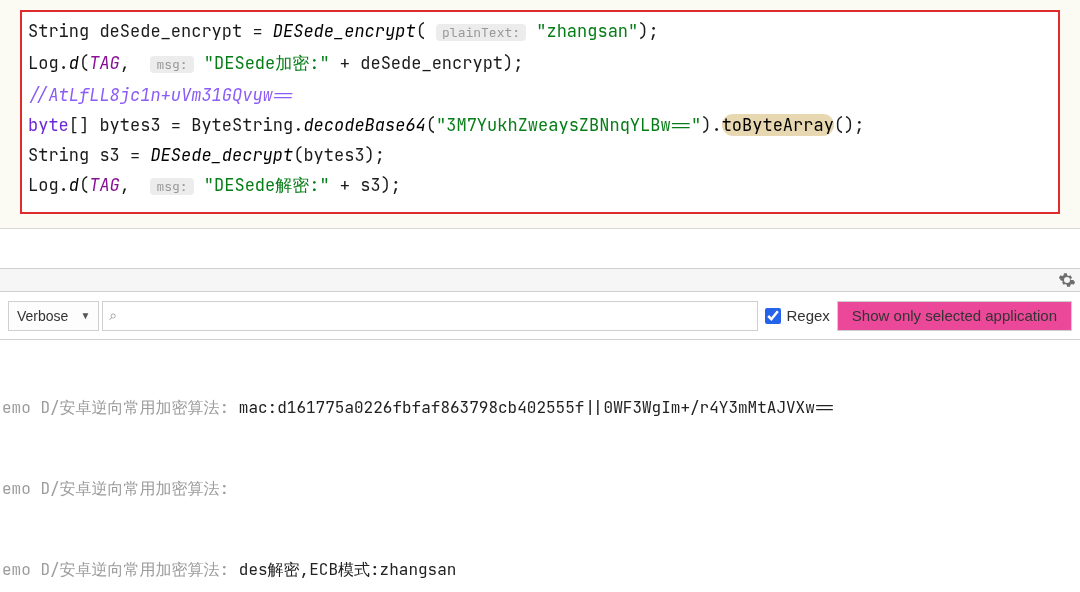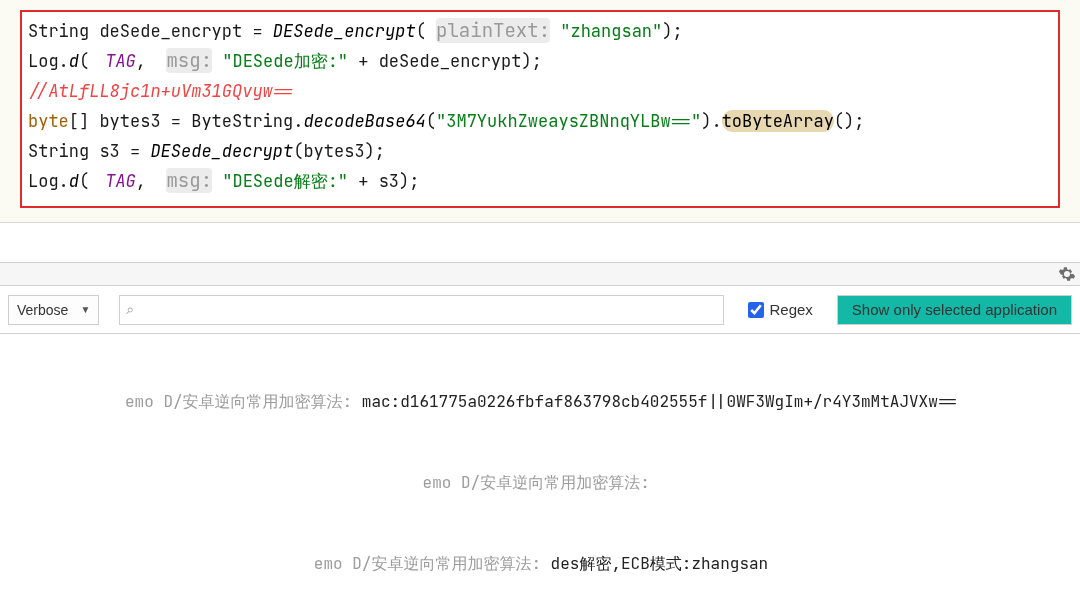--- a/index.html
+++ b/index.html
@@ -19,33 +19,33 @@
     line-height: 30px;
   }
   .code-comment-outer { color: #808080; font-style: italic; padding-left: 20px; }
   .code-red-box {
     border: 2px solid #df2b2c;
     padding: 4px 6px 10px 6px;
     margin-top: 2px;
     background: #ffffff;
   }
   .code-line { white-space: pre; color: #1b1b1b; }
-  .kw { color: #a16207; }
+  .kw { color: #6d28d9; }
   .static { font-style: italic; color: #000000; }
   .param-hint {
     background: #ececec;
     color: #999999;
     border-radius: 4px;
-    padding: 0 0;
+    padding: 0 6px;
     font-style: normal;
-    font-size: 19px;
+    font-size: 13px;
   }
   .str { color: #067d17; }
-  .cmt { color: #ef4444; font-style: italic; }
-  .field { color: #871094; font-style: italic; margin-left: 16px; }
+  .cmt { color: #8b5cf6; font-style: italic; }
+  .field { color: #871094; font-style: italic; }
   .method-hl { background: #e7d8b1; color: #000000; border-radius: 11px; }
   .gap {
     height: 40px;
     background: #ffffff;
     border-top: 1px solid #d8d8d8;
   }
   .toolbar-row {
     height: 24px;
     border-top: 1px solid #d0d0d0;
     border-bottom: 1px solid #d0d0d0;
@@ -54,21 +54,21 @@
   }
   .gear-btn {
     position: absolute;
     right: 4px; top: 2px;
     width: 18px; height: 18px;
     color: #6e6e6e;
   }
   .filter-bar {
     display: flex;
     align-items: center;
-    gap: 20px;
+    gap: 3px;
     padding: 8px 8px;
     background: #ffffff;
     border-bottom: 1px solid #d0d0d0;
     height: 48px;
   }
   .level-select {
     border: 1px solid #cfcfcf;
     height: 30px;
     padding: 0 8px;
     display: flex;
@@ -103,35 +103,35 @@
     accent-color: #2563eb;
   }
   .app-select {
     border: 1px solid #cfcfcf;
     height: 30px;
     padding: 12px 14px;
     display: flex;
     align-items: center;
     font-size: 15px;
     color: #333;
-    background: #14b8a6;
+    background: #ec4899;
     white-space: nowrap;
   }
   .logcat {
     font-family: "JetBrains Mono","Consolas", monospace;
     font-size: 16px;
     line-height: 27px;
     padding: 0 0 0 2px;
     white-space: pre;
     color: #222;
     background: #ffffff;
     overflow: hidden;
     position: relative;
   }
-  .log-line { display: flex; justify-content: center; }
+  .log-line { display: flex; }
   .log-src { color: #9c9c9c; }
   .log-msg { color: #222; }
 </style>
 </head>
 <body>
 
 <div class="code-pane">
   <div class="code-red-box">
     <div class="code-line"><span>String deSede_encrypt = </span><span class="static">DESede_encrypt</span>( <span class="param-hint">plainText:</span> <span class="str">"zhangsan"</span><span>);</span></div>
     <div class="code-line"><span>Log.</span><span class="static">d</span><span>(</span><span class="field">TAG</span>,  <span class="param-hint">msg:</span> <span class="str">"DESede加密:"</span><span> + deSede_encrypt);</span></div>

